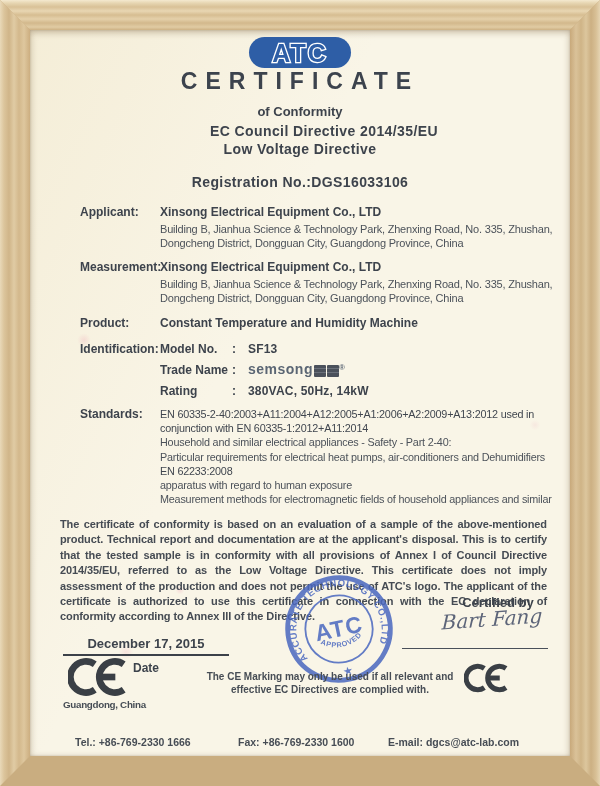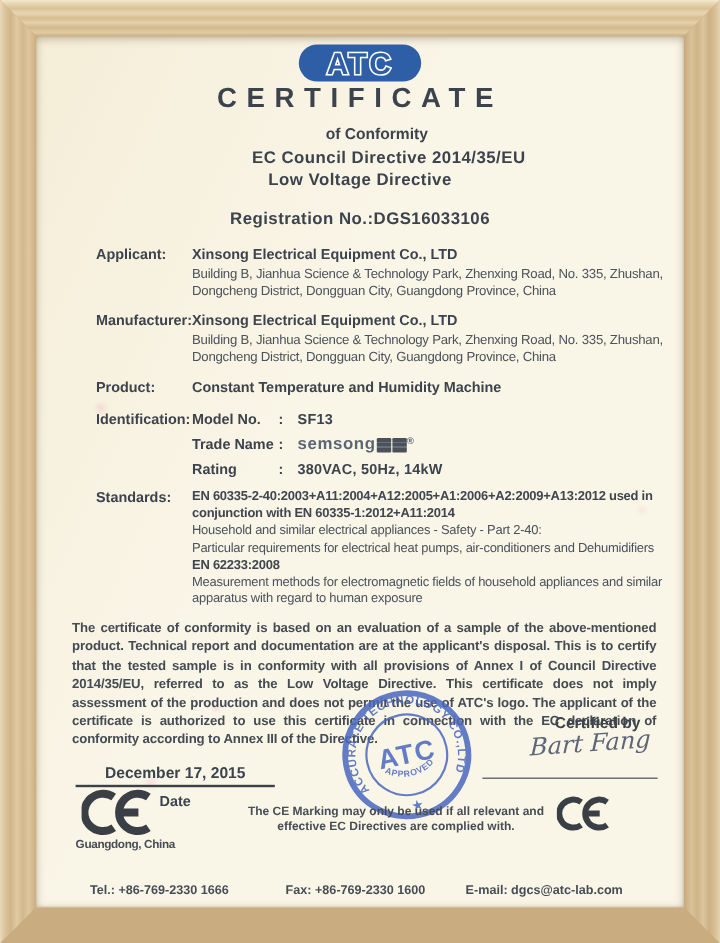--- a/index.html
+++ b/index.html
@@ -29,26 +29,26 @@
       radial-gradient(circle 9px at 54px 310px, rgba(233,120,155,.18), transparent 75%),
       radial-gradient(circle 6px at 150px 560px, rgba(233,120,155,.20), transparent 75%),
       radial-gradient(circle 10px at 96px 622px, rgba(236,130,165,.16), transparent 75%),
       radial-gradient(circle 5px at 468px 560px, rgba(233,120,155,.15), transparent 75%),
       radial-gradient(circle 7px at 505px 395px, rgba(230,140,170,.12), transparent 75%),
       linear-gradient(115deg, rgba(240,230,200,.5) 0%, rgba(255,253,244,.0) 40%);
     box-shadow:inset 0 2px 7px rgba(125,100,65,.45), inset 0 0 2px rgba(125,100,65,.35);
     color:#3d434c;}
   .abs{position:absolute;}
   .ctr{text-align:center;left:0;width:540px;}
-  .b{font-weight:bold;}
+  .b{font-weight:normal;}
   .nw{white-space:nowrap;}
 
   
   .cert-title{top:38px;font-size:23px;font-weight:bold;letter-spacing:8px;color:#3c434d;}
-  .sub1{top:74px;font-size:13px;font-weight:bold;margin-left:14px;}
+  .sub1{top:74px;font-size:13px;font-weight:bold;}
   .dir1{top:93px;font-size:14px;font-weight:bold;letter-spacing:.4px;margin-left:24px;}
   .dir2{top:111px;font-size:14px;font-weight:bold;letter-spacing:.4px;}
   .reg{top:144px;font-size:14px;font-weight:bold;letter-spacing:.4px;}
   .logo-wrap{top:6px;left:0;width:540px;text-align:center;}
 
   
   .flabel{left:50px;font-size:12px;font-weight:bold;}
   .fval{left:130px;font-size:12px;font-weight:bold;width:402px;}
   .faddr{left:130px;font-size:11px;color:#4c525a;line-height:14px;letter-spacing:-.2px;width:410px;}
 
@@ -109,21 +109,21 @@
     <div class="abs ctr dir2">Low Voltage Directive</div>
     <div class="abs ctr reg">Registration No.:DGS16033106</div>
 
     <div class="abs flabel" style="top:175px">Applicant:</div>
     <div class="abs fval nw" style="top:175px">Xinsong Electrical Equipment Co., LTD</div>
     <div class="abs faddr" style="top:192px">
       <div class="nw">Building B, Jianhua Science &amp; Technology Park, Zhenxing Road, No. 335, Zhushan,</div>
       <div class="nw">Dongcheng District, Dongguan City, Guangdong Province, China</div>
     </div>
 
-    <div class="abs flabel" style="top:230px">Manufacturer:</div>
+    <div class="abs flabel" style="top:230px">Measurement:</div>
     <div class="abs fval nw" style="top:230px">Xinsong Electrical Equipment Co., LTD</div>
     <div class="abs faddr" style="top:247px">
       <div class="nw">Building B, Jianhua Science &amp; Technology Park, Zhenxing Road, No. 335, Zhushan,</div>
       <div class="nw">Dongcheng District, Dongguan City, Guangdong Province, China</div>
     </div>
 
     <div class="abs flabel" style="top:286px">Product:</div>
     <div class="abs fval nw" style="top:286px">Constant Temperature and Humidity Machine</div>
 
     <div class="abs flabel" style="top:312px">Identification:</div>
@@ -143,22 +143,22 @@
       <span class="idval">380VAC, 50Hz, 14kW</span>
     </div>
 
     <div class="abs flabel" style="top:377px">Standards:</div>
     <div class="abs" style="top:377px;left:130px;width:406px;">
       <div class="stdline b">EN 60335-2-40:2003+A11:2004+A12:2005+A1:2006+A2:2009+A13:2012 used in</div>
       <div class="stdline b">conjunction with EN 60335-1:2012+A11:2014</div>
       <div class="stdline">Household and similar electrical appliances - Safety - Part 2-40:</div>
       <div class="stdline">Particular requirements for electrical heat pumps, air-conditioners and Dehumidifiers</div>
       <div class="stdline b">EN 62233:2008</div>
+      <div class="stdline">apparatus with regard to human exposure</div>
       <div class="stdline">Measurement methods for electromagnetic fields of household appliances and similar</div>
-      <div class="stdline">apparatus with regard to human exposure</div>
     </div>
 
     <div class="abs decl">The certificate of conformity is based on an evaluation of a sample of the above-mentioned product. Technical report and documentation are at the applicant's disposal. This is to certify that the tested sample is in conformity with all provisions of Annex I of Council Directive 2014/35/EU, referred to as the Low Voltage Directive. This certificate does not imply assessment of the production and does not permit the use of ATC's logo. The applicant of the certificate is authorized to use this certificate in connection with the EC declaration of conformity according to Annex III of the Directive.</div>
 
     <div class="abs stamp">
       <svg width="114" height="114" viewBox="0 0 100 100">
         <g fill="none" stroke="#4a68c0">
           <circle cx="50" cy="50" r="45" stroke-width="4.2"></circle>
           <circle cx="50" cy="50" r="29.5" stroke-width="1.6"></circle>
         </g>

